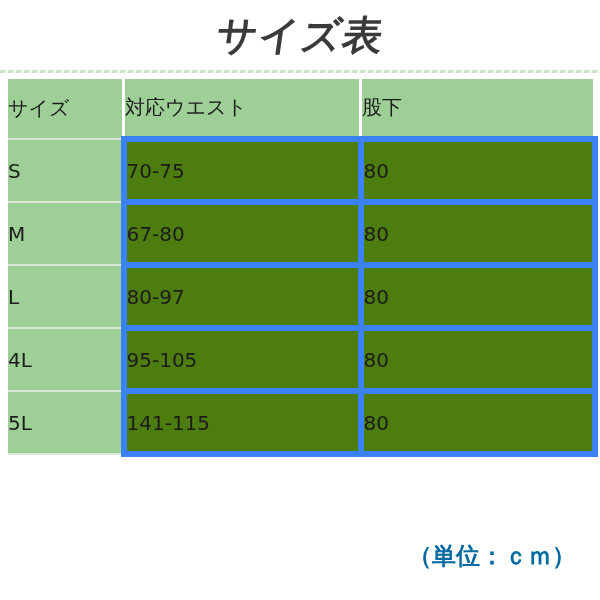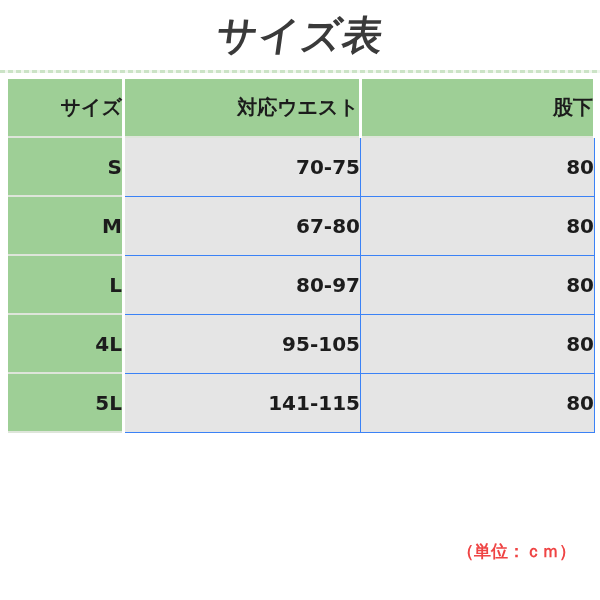--- a/index.html
+++ b/index.html
@@ -51,50 +51,50 @@
     left: 5px;
     top: 76px;
     width: 588px;
     border-collapse: collapse;
     table-layout: fixed;
   }
   table.size-table th,
   table.size-table td {
     height: 57px;
     padding: 0;
-    text-align: right;
+    text-align: left;
     vertical-align: middle;
     font-size: 20px;
-    font-weight: bold;
+    font-weight: normal;
     color: #1c1c1c;
   }
   
   .cell-green {
     background: #9ecf96;
     border-left: 3px solid #ffffff;
     border-right: 3px solid #ffffff;
     border-top: 2px solid #dee5da;
     border-bottom: 2px solid #dee5da;
   }
   tr.header-row .cell-green {
     border-top: 3px solid #ffffff;
   }
   
   .cell-white {
-    background: #e5e5e5;
-    border: 1px solid #3b82f6;
+    background: #4d7c0f;
+    border: 6px solid #3b82f6;
   }
   
   .unit-note {
     position: absolute;
     top: 540px;
     right: 24px;
-    font-size: 17px;
+    font-size: 24px;
     font-weight: bold;
-    color: #ef4444;
+    color: #0369a1;
   }
 </style>
 </head>
 <body>
 
 <div class="stage">
 
   <div class="title">
     <span class="oblique">サイズ表</span>
   </div>

